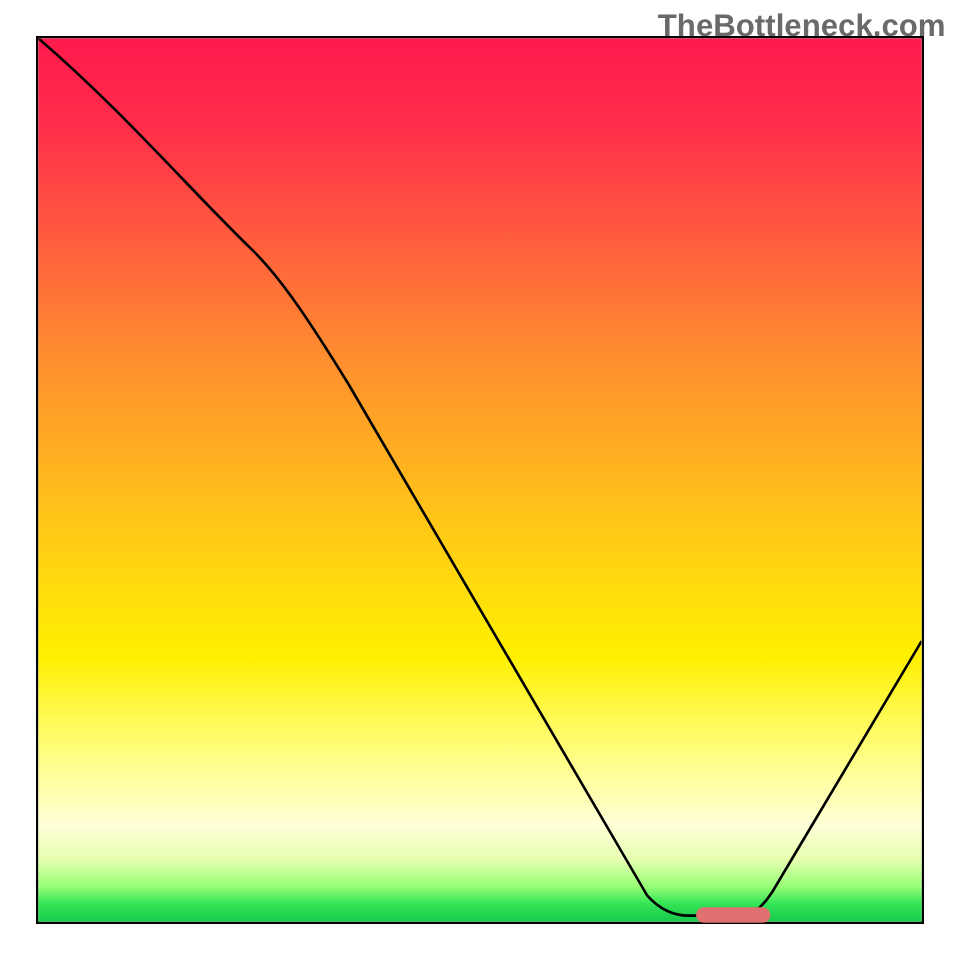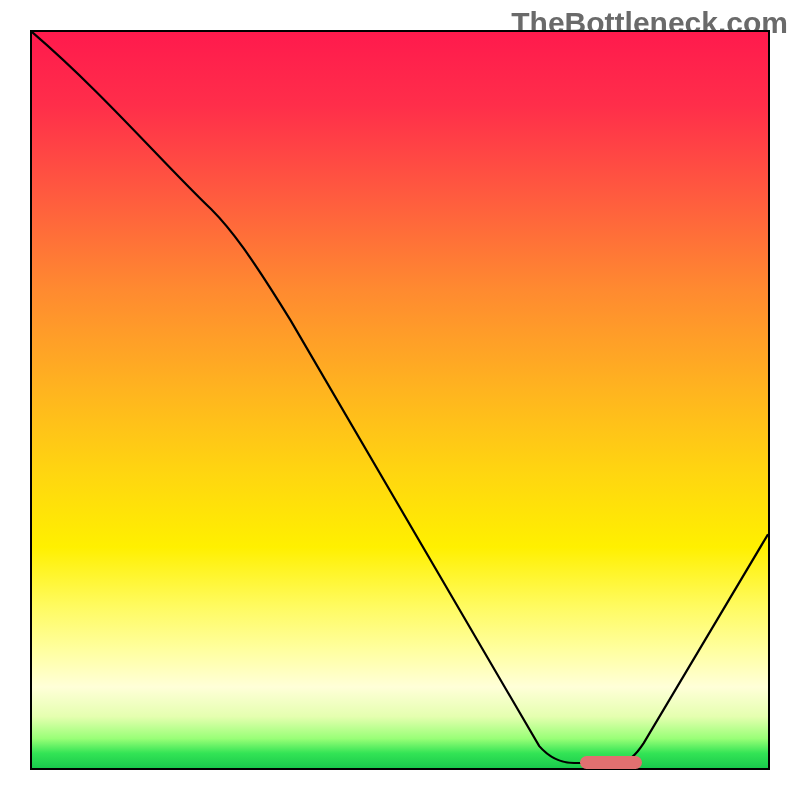--- a/index.html
+++ b/index.html
@@ -8,21 +8,21 @@
     height: 800px;
     background: #ffffff;
     position: relative;
     font-family: Arial, sans-serif;
   }
   .watermark {
     position: absolute;
     top: 6px;
     right: 12px;
     color: #6a6a6a;
-    font-size: 30px;
+    font-size: 26px;
     font-weight: bold;
   }
   .plot-area {
     position: absolute;
     left: 30px;
     top: 30px;
     width: 740px;
     height: 740px;
     border: 2.5px solid #000;
   }

